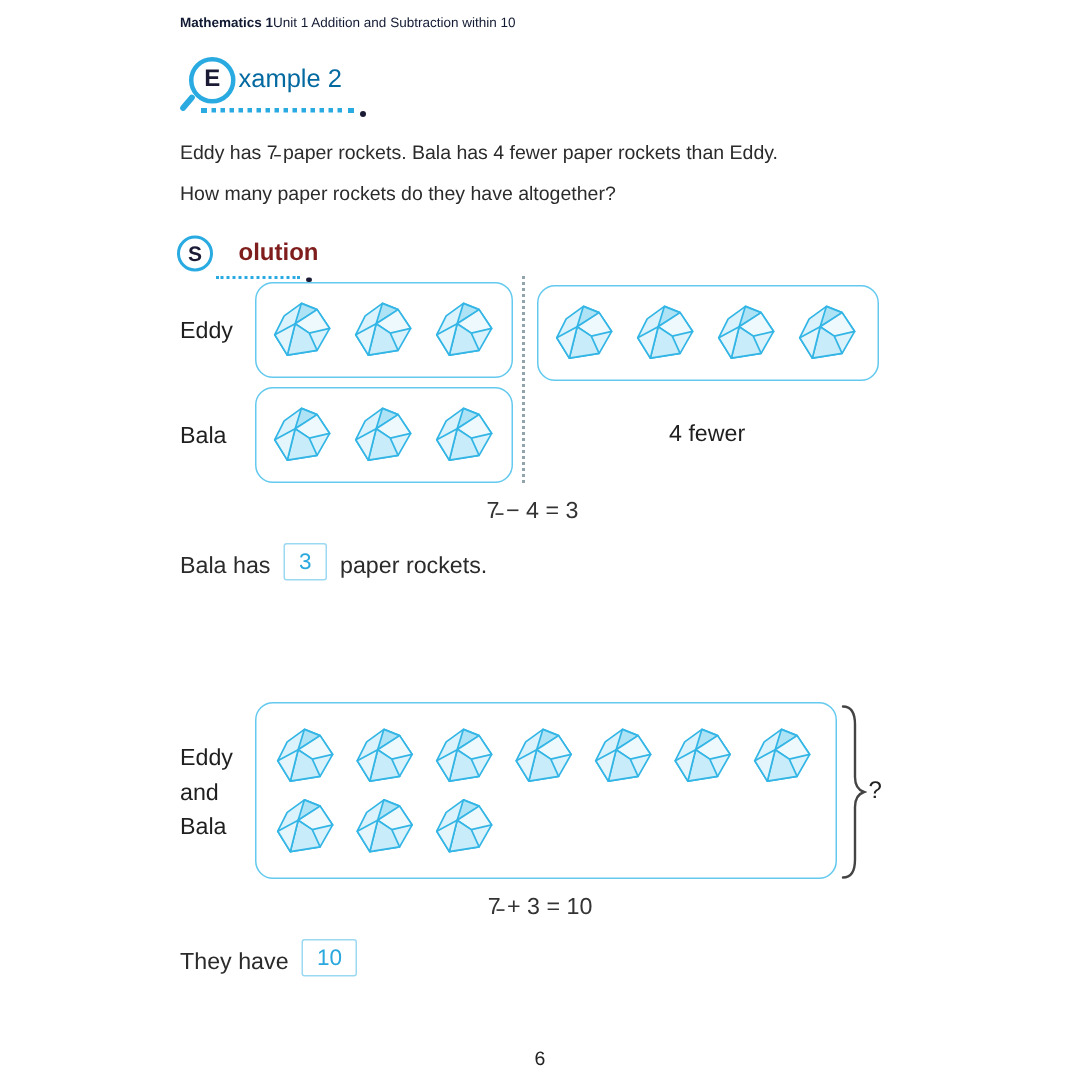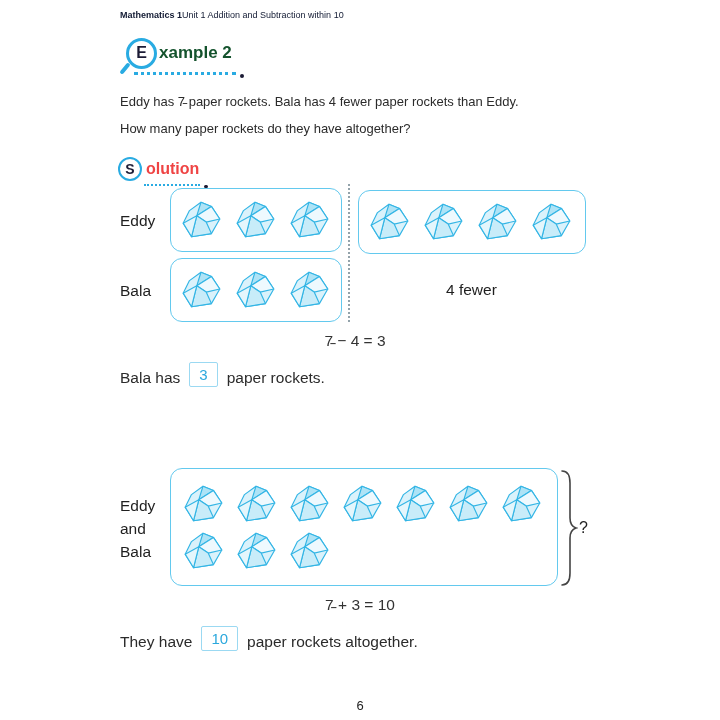--- a/index.html
+++ b/index.html
@@ -12,32 +12,32 @@
   .header{left:120px;top:10px;font-size:9px;color:#121a33;white-space:nowrap;}
   .header .hb{font-weight:bold;}
 
   
   .badge{left:126px;top:38px;display:flex;align-items:center;height:30px;}
   .lens{position:relative;width:25px;height:25px;border:3px solid #29abe2;border-radius:50%;
         display:flex;align-items:center;justify-content:center;background:#fff;z-index:2;}
   .lens::after{content:"";position:absolute;left:-6px;bottom:-9px;width:4px;height:13px;
         background:#29abe2;border-radius:2px;transform:rotate(40deg);}
   .lens-letter{font-weight:bold;font-size:16px;color:#1b1b35;}
-  .badge-text{font-weight:bold;font-size:17px;color:#14532d;margin-left:2px;}
+  .badge-text{font-weight:normal;font-size:17px;color:#0369a1;margin-left:2px;}
   .badge-underline{position:absolute;left:8px;bottom:-7px;width:102px;border-bottom:3px dotted #29abe2;}
   .badge-dot{position:absolute;left:114px;bottom:-10px;width:4px;height:4px;border-radius:50%;background:#1b1b35;}
 
   .problem{left:120px;top:88px;width:505px;font-size:13px;line-height:27px;color:#2b2b2b;}
 
   
   .sol{left:118px;top:156px;display:flex;align-items:center;height:26px;}
   .sol .lens2{position:relative;width:20px;height:20px;border:2.5px solid #29abe2;border-radius:50%;
         display:flex;align-items:center;justify-content:center;background:#fff;}
   .sol .lens2 span{font-weight:bold;font-size:14px;color:#1b1b35;}
-  .sol .sol-text{font-weight:bold;font-size:16px;color:#ef4444;margin-left:4px;}
+  .sol .sol-text{font-weight:bold;font-size:16px;color:#7f1d1d;margin-left:17px;}
   .sol .sol-underline{position:absolute;left:26px;bottom:-4px;width:56px;border-bottom:2.5px dotted #29abe2;}
   .sol .sol-dot{position:absolute;left:86px;bottom:-6px;width:3.5px;height:3.5px;border-radius:50%;background:#1b1b35;}
 
   .rowlabel{font-size:15.5px;color:#1f1f1f;}
 
   .rbox{border:1.6px solid #63c9ee;border-radius:12px;background:#fff;
         display:flex;align-items:center;gap:8px;padding:8px;box-sizing:border-box;}
   .rocket{display:inline-flex;line-height:0;}
 
   .divider{border-left:2px dotted #93a3ab;width:0;}
@@ -347,16 +347,15 @@
 <svg class="abs" style="left:560px;top:469px;" width="18" height="118" viewBox="0 0 18 118">
   <path d="M2,2 Q10,2 10,14 L10,49 Q10,57 16,59 Q10,61 10,69 L10,104 Q10,116 2,116" fill="none" stroke="#444" stroke-width="1.6" stroke-linecap="round"></path>
 </svg>
 <div class="abs qmark" style="left:579px;top:519px;">?</div>
 
 <div class="abs equation" style="left:285px;top:596px;width:150px;">7̵ + 3 = 10</div>
 
 <div class="abs stmt" style="left:120px;top:626px;">
   <span>They have</span>
   <span class="ansbox">10</span>
-  <span>paper rockets altogether.</span>
 </div>
 
 <div class="abs pagenum">6</div>
 
 </body></html>

